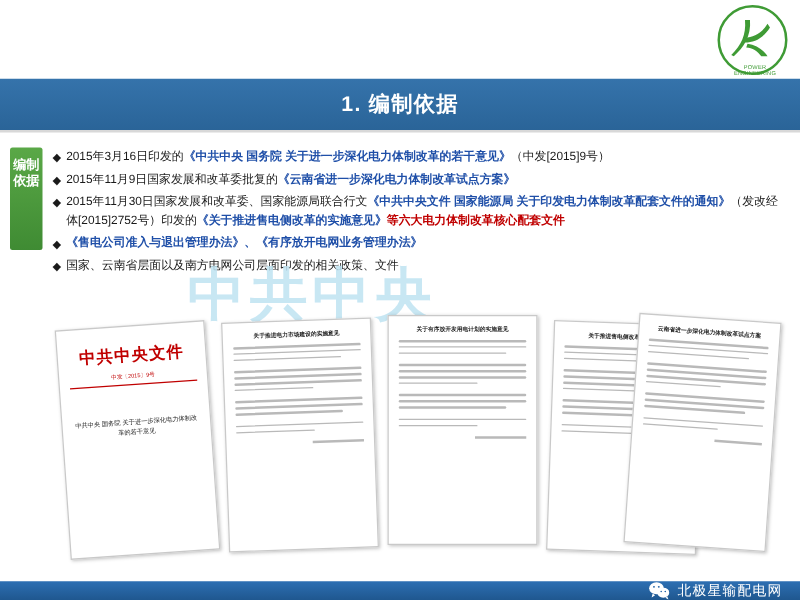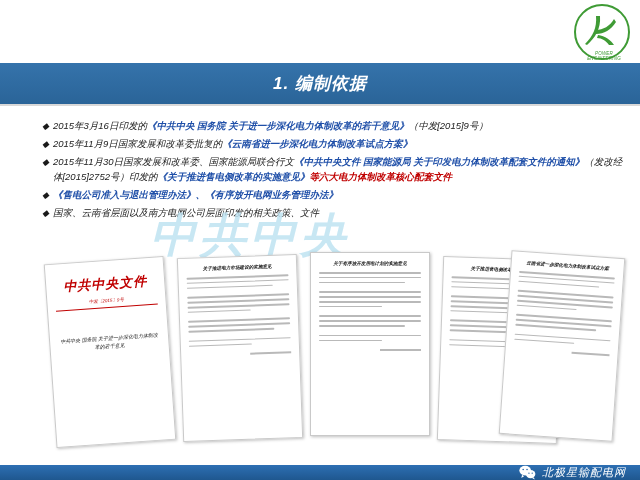--- a/index.html
+++ b/index.html
@@ -12,21 +12,20 @@
     background: #ffffff;
     font-family: "Liberation Sans", sans-serif;
     overflow: hidden;
   }
   .slide {
     position: relative;
     width: 640px;
     height: 480px;
     background: #ffffff;
     overflow: hidden;
-    font-style: italic;
   }
 
   
   .top-band {
     position: absolute;
     left: 0; top: 0;
     width: 640px; height: 63px;
     background: #ffffff;
   }
   .logo {
@@ -255,20 +254,24 @@
       </svg>
       <div class="logo-text">POWER ENGINEERING</div>
     </div>
   </div>
 
   <div class="title-bar">
     <div class="title">1. 编制依据</div>
   </div>
   <div class="title-rule"></div>
 
+  <div class="side-tab">
+    <span>编制</span>
+    <span>依据</span>
+  </div>
 
   <div class="bullets">
 
     <div class="bullet-row">
       <div class="bullet-mark">◆</div>
       <div class="bullet-text">
         <span>2015年3月16日印发的</span><span class="blue">《中共中央 国务院 关于进一步深化电力体制改革的若干意见》</span><span>（中发[2015]9号）</span>
       </div>
     </div>
 

